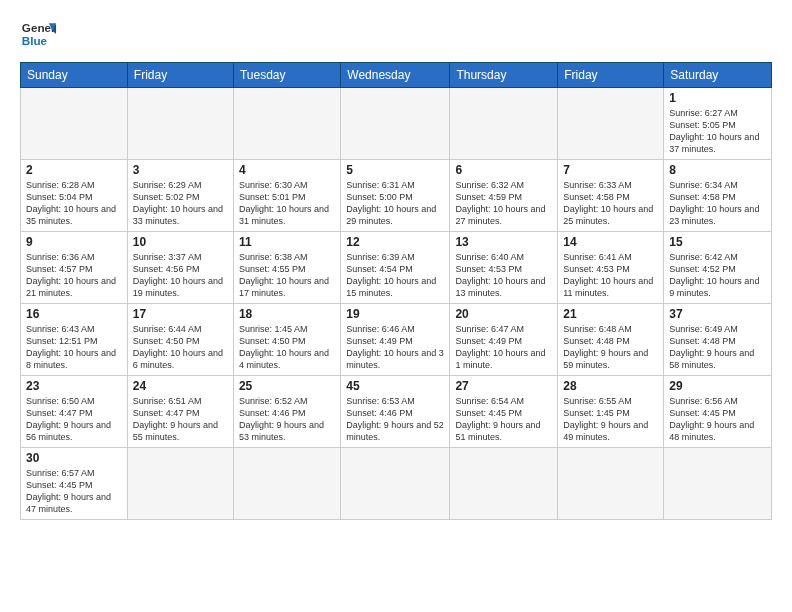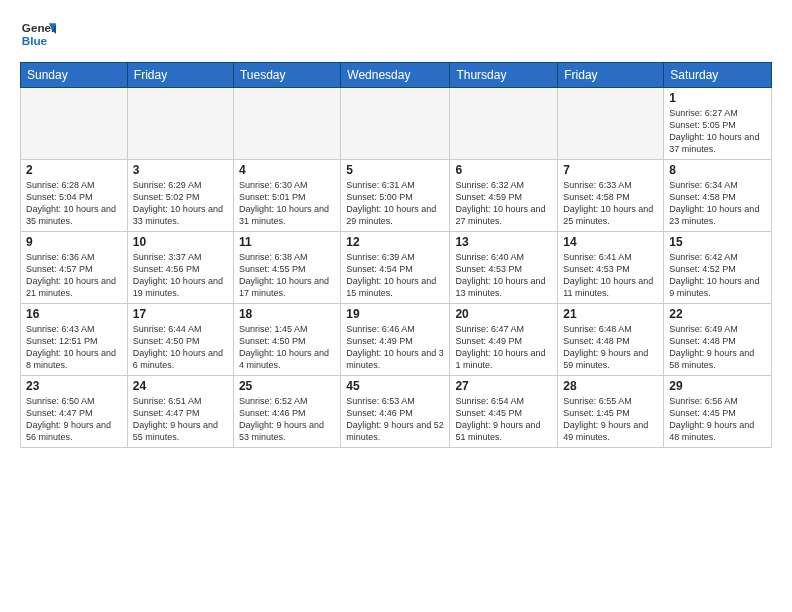--- a/index.html
+++ b/index.html
@@ -270,21 +270,21 @@
 and 1 minute.</div>
           </td>
           <td>
             <span class="day-number">21</span>
             <div class="day-info">Sunrise: 6:48 AM
 Sunset: 4:48 PM
 Daylight: 9 hours
 and 59 minutes.</div>
           </td>
           <td>
-            <span class="day-number">22</span>
+            <span class="day-number">37</span>
             <div class="day-info">Sunrise: 6:49 AM
 Sunset: 4:48 PM
 Daylight: 9 hours
 and 58 minutes.</div>
           </td>
         </tr>
         <tr>
           <td>
             <span class="day-number">23</span>
             <div class="day-info">Sunrise: 6:50 AM
@@ -327,16 +327,31 @@
 Daylight: 9 hours
 and 49 minutes.</div>
           </td>
           <td>
             <span class="day-number">29</span>
             <div class="day-info">Sunrise: 6:56 AM
 Sunset: 4:45 PM
 Daylight: 9 hours
 and 48 minutes.</div>
           </td>
+        </tr>
+        <tr>
+          <td>
+            <span class="day-number">30</span>
+            <div class="day-info">Sunrise: 6:57 AM
+Sunset: 4:45 PM
+Daylight: 9 hours
+and 47 minutes.</div>
+          </td>
+          <td class="empty"></td>
+          <td class="empty"></td>
+          <td class="empty"></td>
+          <td class="empty"></td>
+          <td class="empty"></td>
+          <td class="empty"></td>
         </tr>
       </tbody>
   </table>
 </div>
 
 </body></html>

